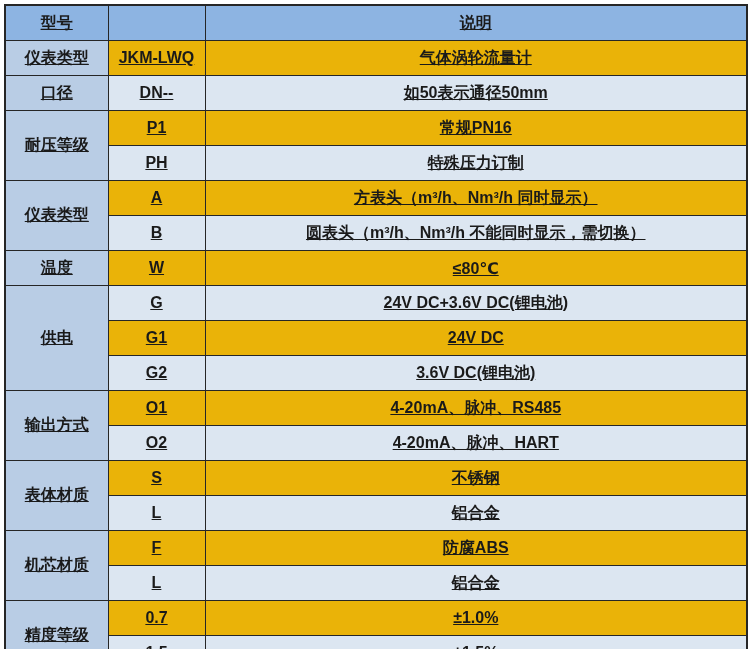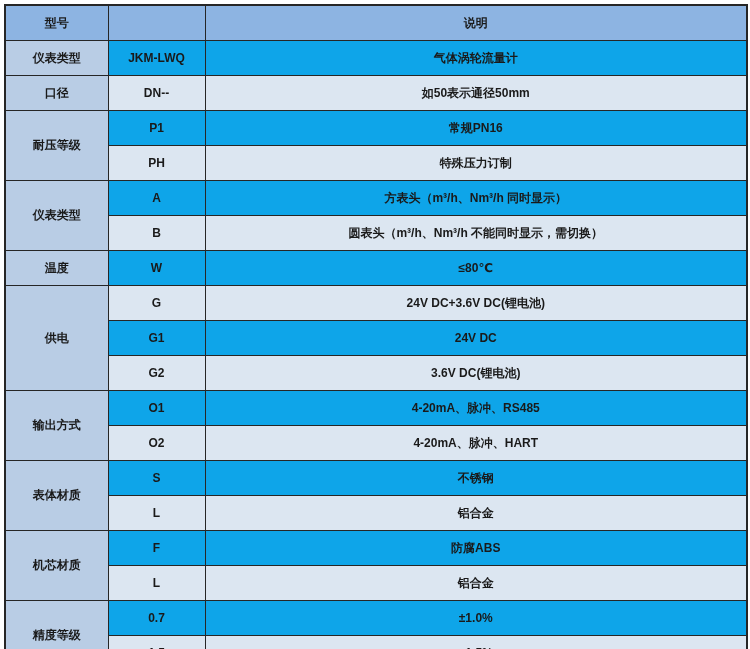--- a/index.html
+++ b/index.html
@@ -15,27 +15,28 @@
     width:742px;height:641px;
     border:2.5px solid #262626;
     background:#ffffff;
   }
   col.c1{width:103px;}
   col.c2{width:97px;}
   col.c3{width:542px;}
   td{
     border:1.5px solid #262626;
     text-align:center;vertical-align:middle;
-    font-size:12px;font-weight:bold;color:#1a1a1a;
+    font-size:16px;font-weight:bold;color:#1a1a1a;
     padding:2px 4px;overflow:hidden;white-space:nowrap;
     height:30px;
+    text-decoration:underline;
   }
   td.hd{background:var(--header-bg,#8db4e2);}
   td.lbl{background:var(--label-bg,#b9cde5);margin-left:40px;}
-  tr.w td.val{background:#0ea5e9;}
+  tr.w td.val{background:#eab308;}
   tr.t td.val{background:var(--tint-bg,#dce6f1);margin-left:28px;}
 </style>
 </head>
 <body>
 
 <div class="wrap">
 <table>
   <colgroup>
         <col class="c1">
         <col class="c2">

